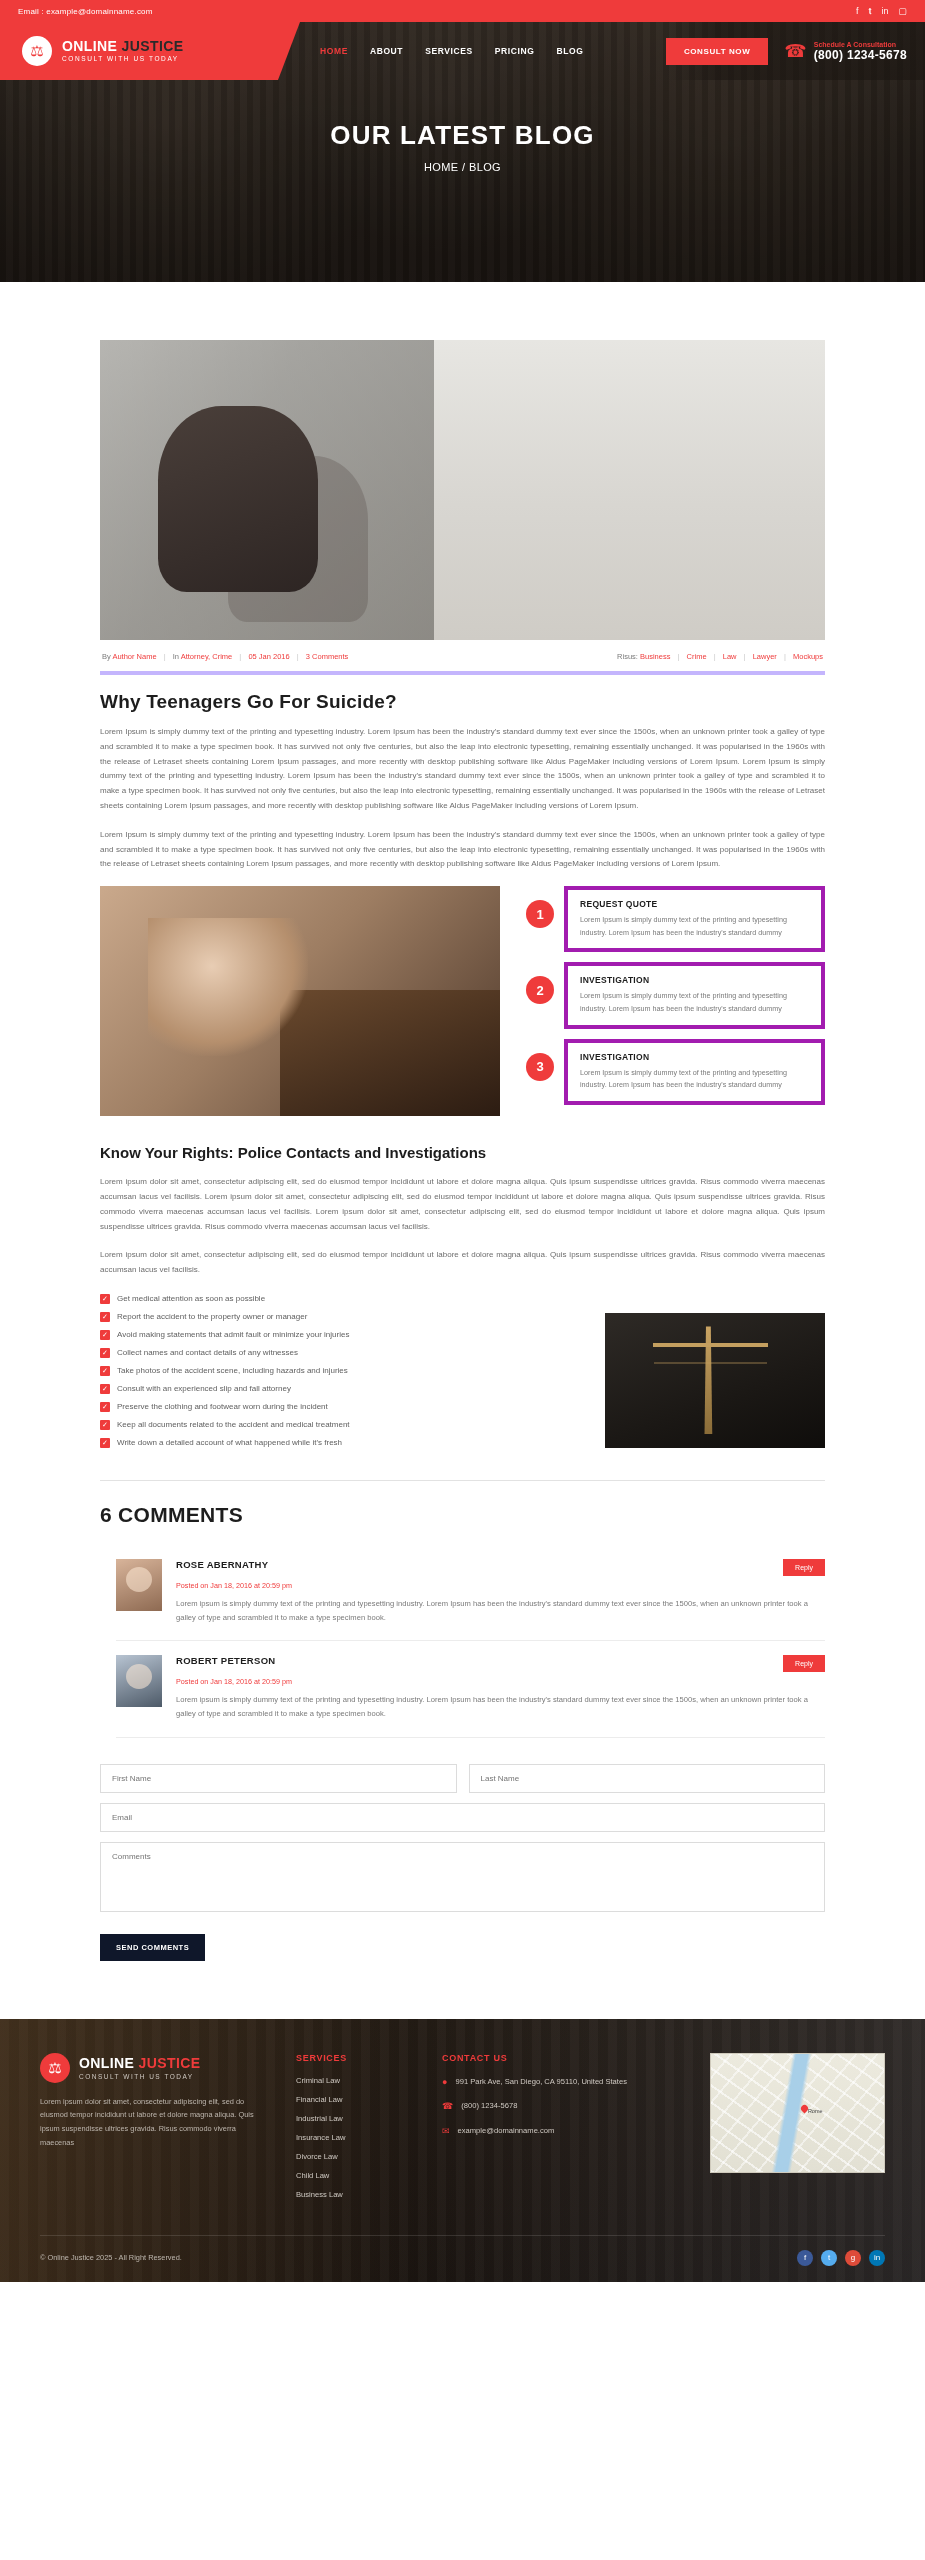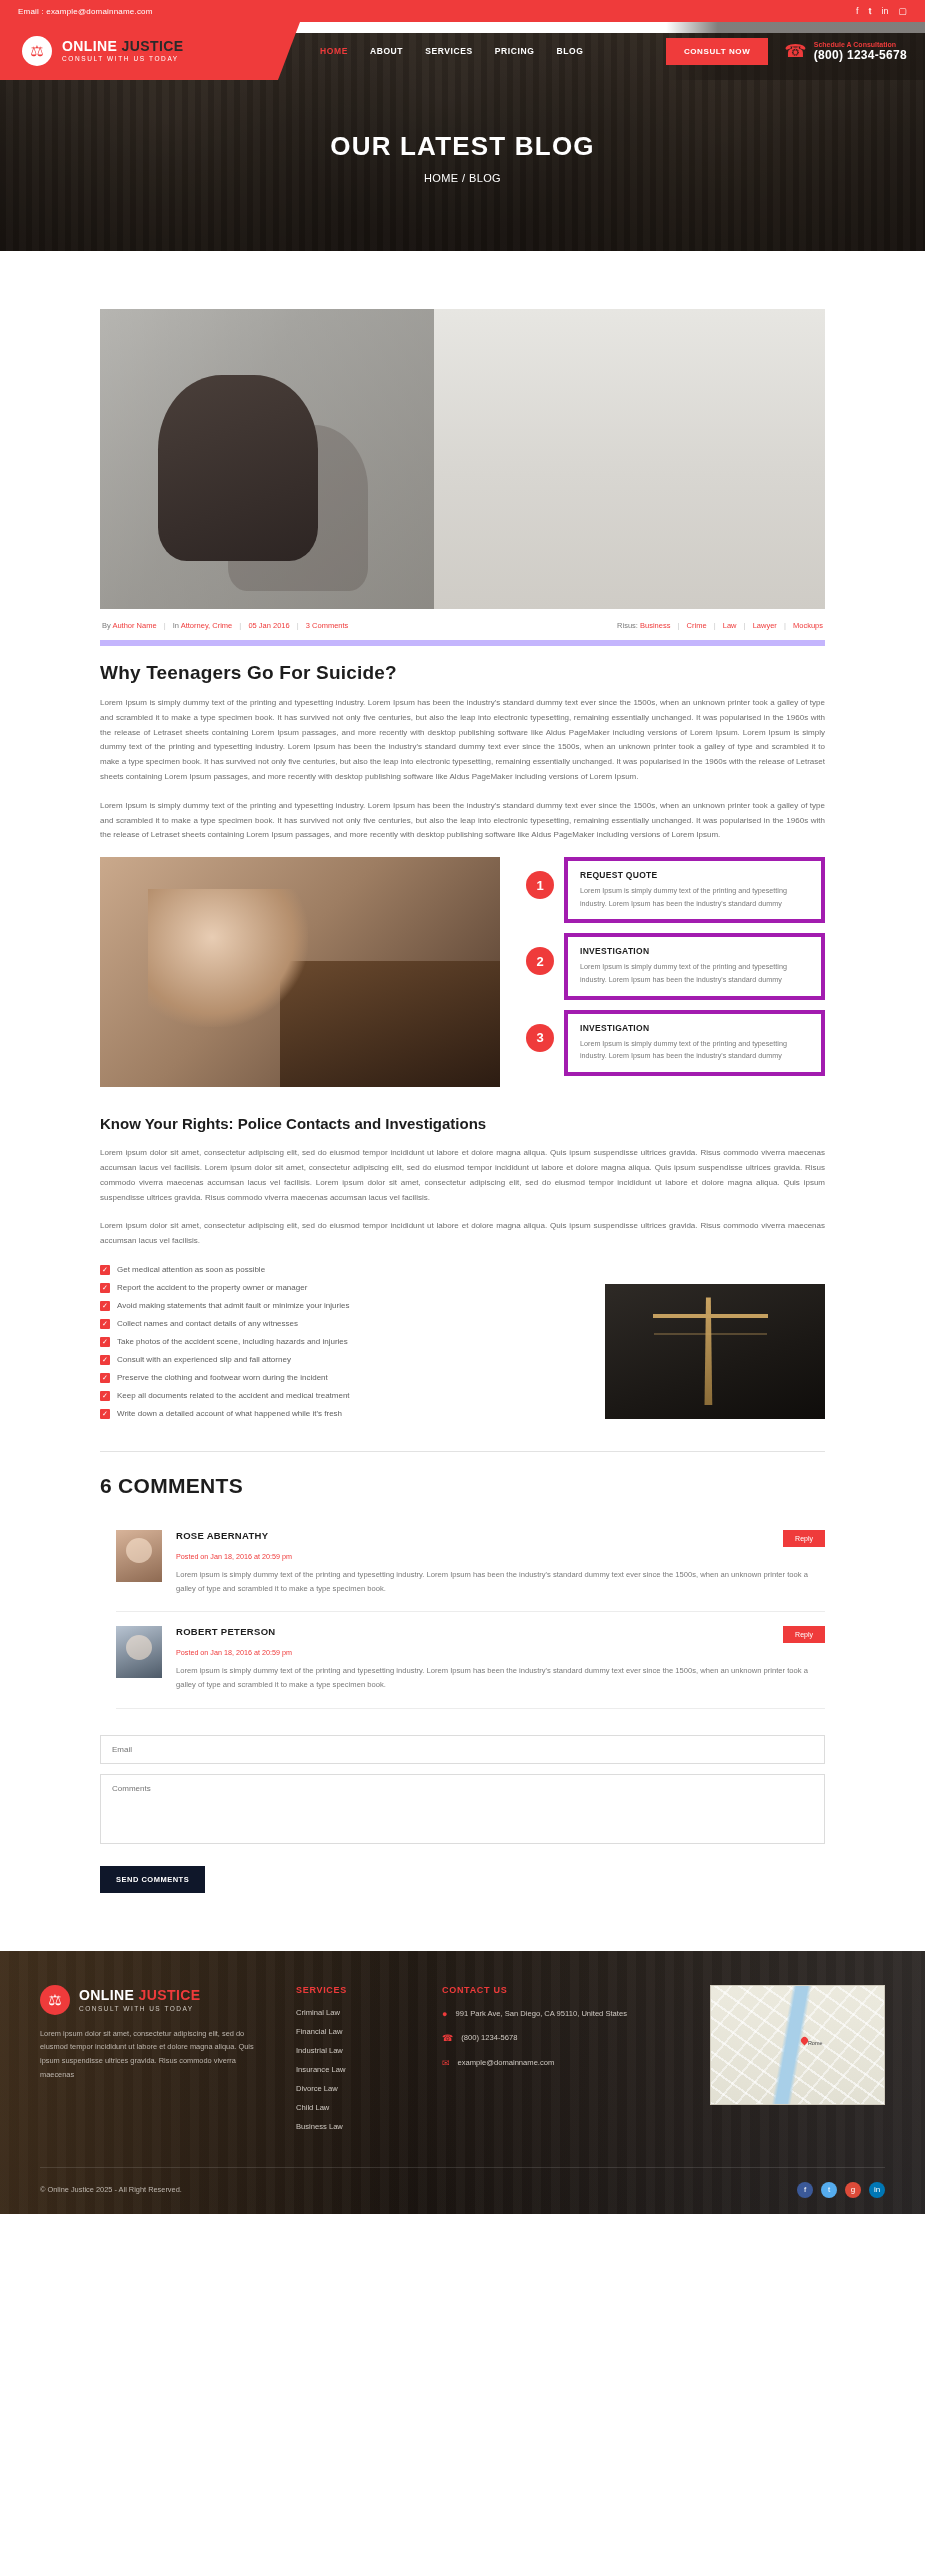--- a/index.html
+++ b/index.html
@@ -22,24 +22,23 @@
     color: #fff;
     font-size: 8px;
   }
   .topbar .email { letter-spacing: .2px; }
   .topbar .socials { margin-left: auto; display: flex; gap: 10px; font-size: 9px; }
   .topbar .socials span { opacity: .95; }
 
   
   .hero {
     position: relative;
-    height: 218px;
+    height: 260px;
     overflow: hidden;
     background: #2b2621;
-    margin-top: 11px;
   }
   .hero-photo {
     position: absolute;
     inset: 0;
     background:
       radial-gradient(circle at 18% 40%, rgba(255,220,170,.25), transparent 28%),
       radial-gradient(circle at 48% 30%, rgba(255,230,190,.18), transparent 30%),
       radial-gradient(circle at 78% 45%, rgba(255,215,160,.20), transparent 32%),
       linear-gradient(180deg, #584a3d 0%, #3b322b 45%, #231d19 100%);
     filter: saturate(.85);
@@ -152,21 +151,21 @@
     border-radius: 40% 40% 18% 18%;
     box-shadow: 60px 40px 0 -10px rgba(70,60,55,.25);
   }
 
   .meta-row {
     display: flex;
     align-items: center;
     font-size: 7.5px;
     color: #7a7a7a;
     padding: 12px 2px 10px 2px;
-    border-bottom: 6px solid #c4b5fd;
+    border-bottom: 4px solid #c4b5fd;
   }
   .meta-row .left span.red, .meta-row .right span.red { color: #ef3b3b; }
   .meta-row .right { margin-left: auto; }
   .sep { color: #c9c9c9; margin: 0 5px; }
 
   h2.post-title {
     font-size: 19px;
     color: #1d1d1d;
     margin: 16px 0 12px 0;
     letter-spacing: .2px;
@@ -573,20 +572,24 @@
             <div class="comment-date">Posted on Jan 18, 2016 at 20:59 pm</div>
           </div>
           <button class="btn-reply">Reply</button>
         </div>
         <div class="comment-text">Lorem ipsum is simply dummy text of the printing and typesetting industry. Lorem Ipsum has been the industry's standard dummy text ever since the 1500s, when an unknown printer took a galley of type and scrambled it to make a type specimen book.</div>
       </div>
     </div>
 
     <div class="form">
       <div class="form-row">
+        <input class="field" type="text" placeholder="First Name" style="">
+        <input class="field" type="text" placeholder="Last Name" style="">
+      </div>
+      <div class="form-row">
         <input class="field" type="text" placeholder="Email" style="">
       </div>
       <div class="form-row">
         <textarea class="field" placeholder="Comments" style=""></textarea>
       </div>
       <button class="btn-send">SEND COMMENTS</button>
     </div>
 
   </div>
 

